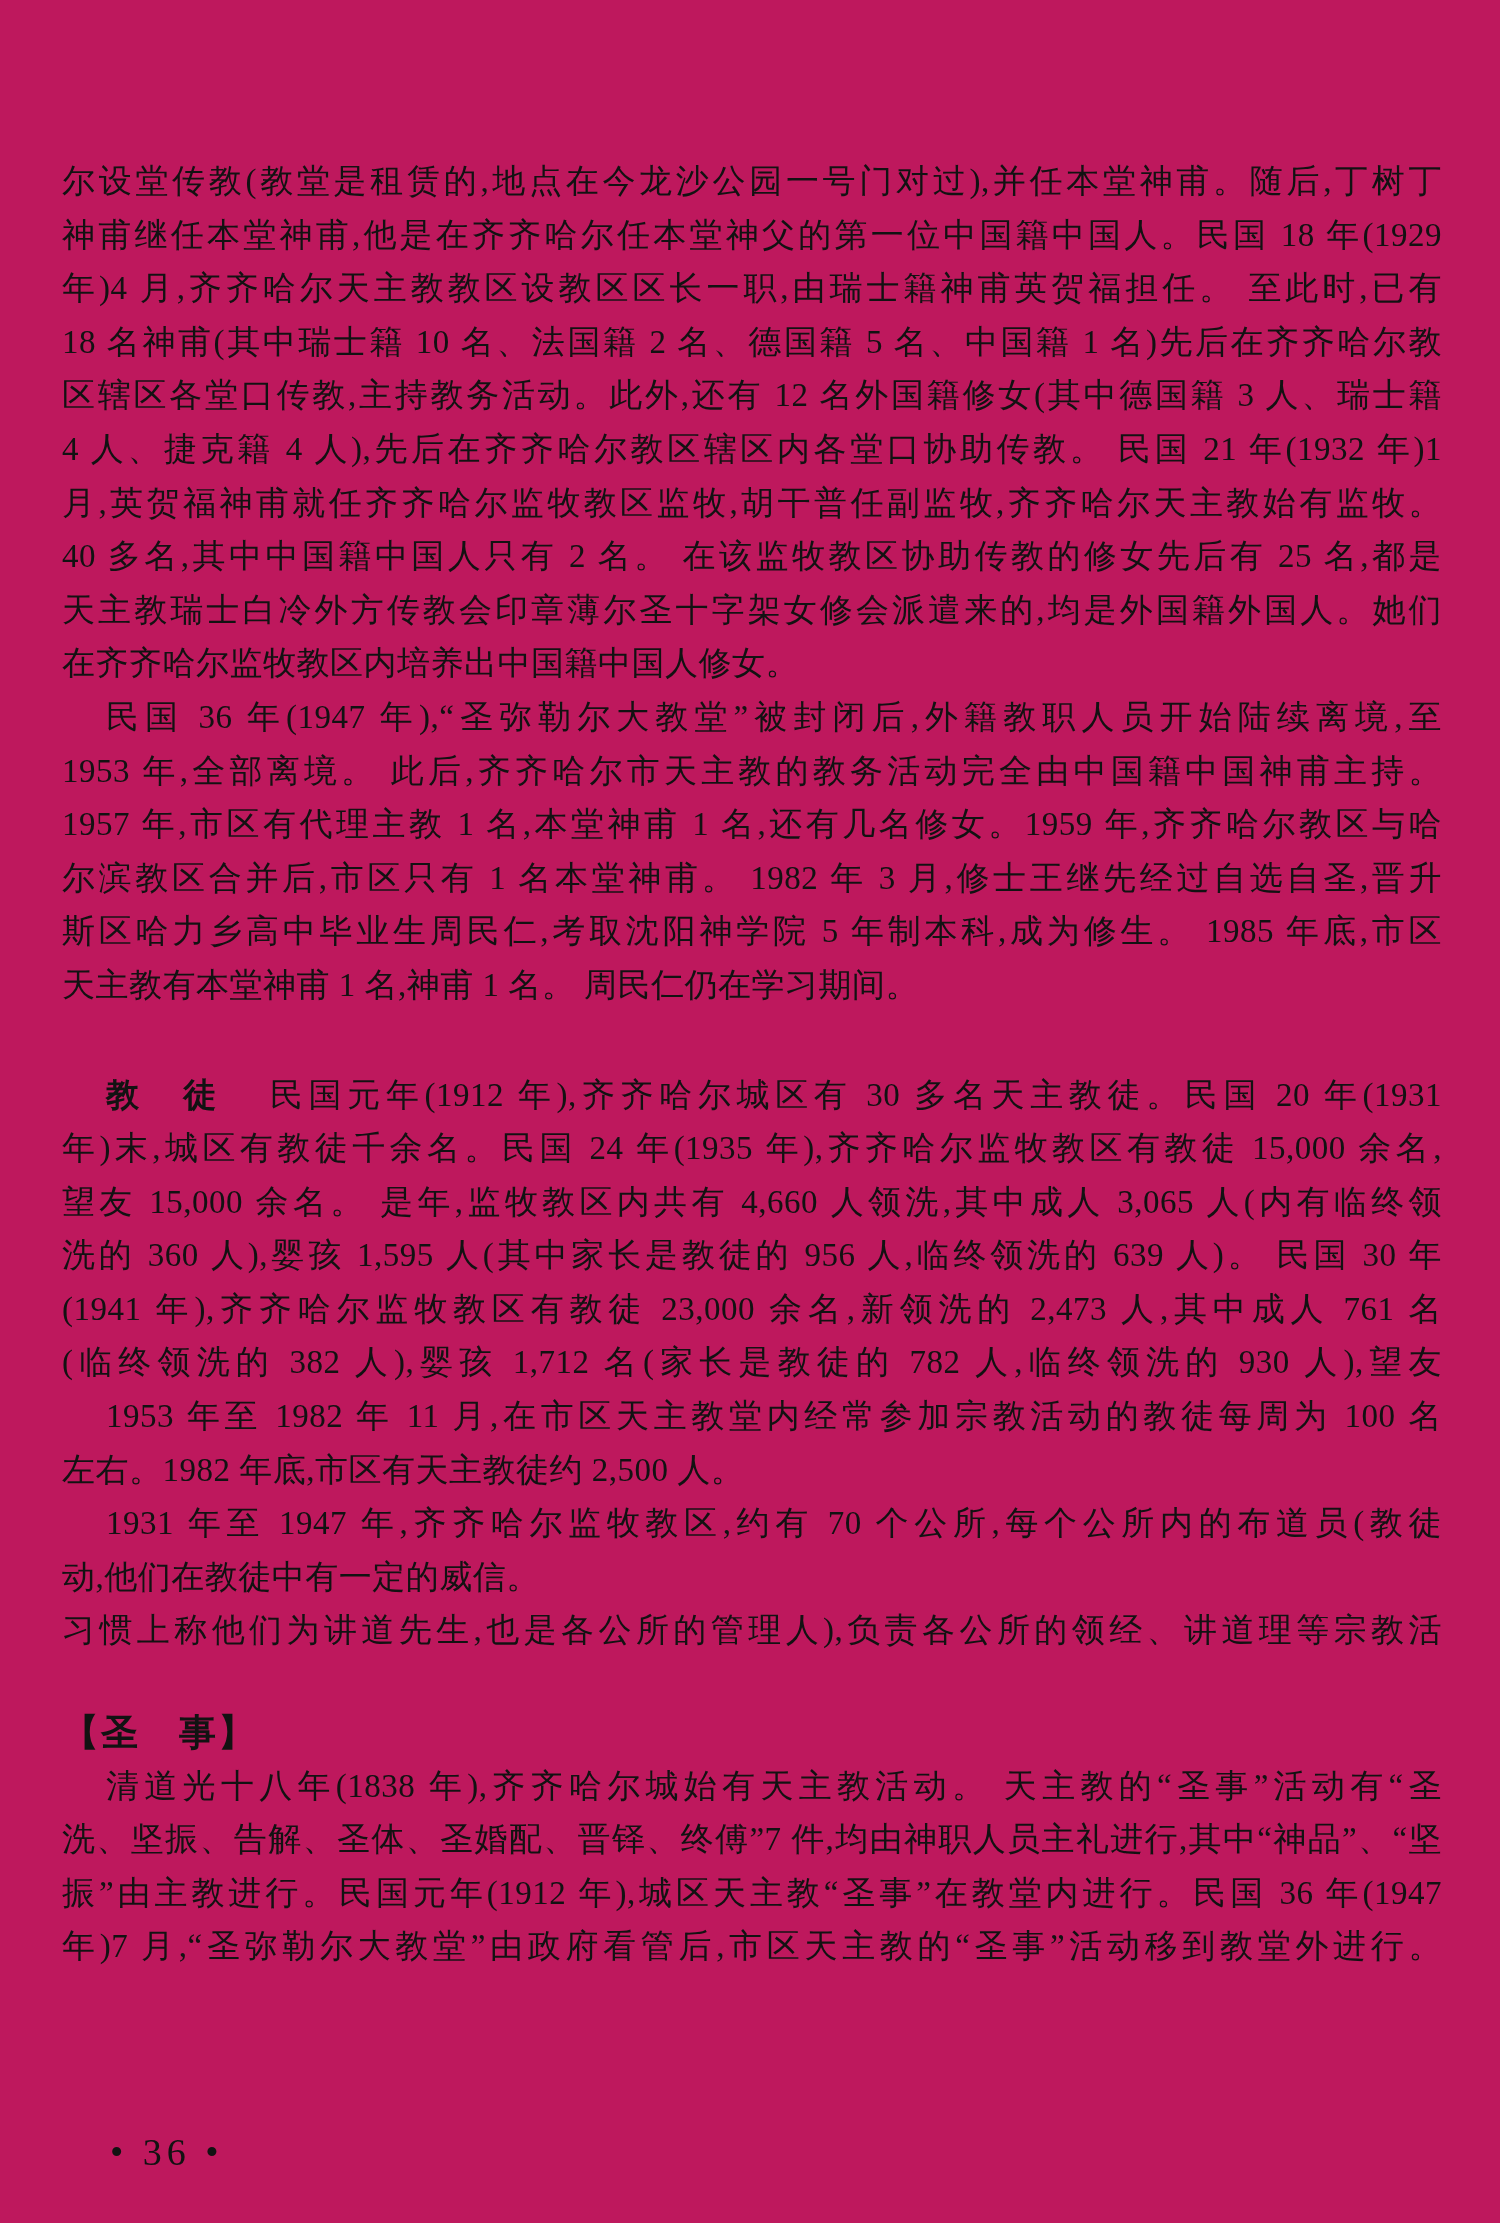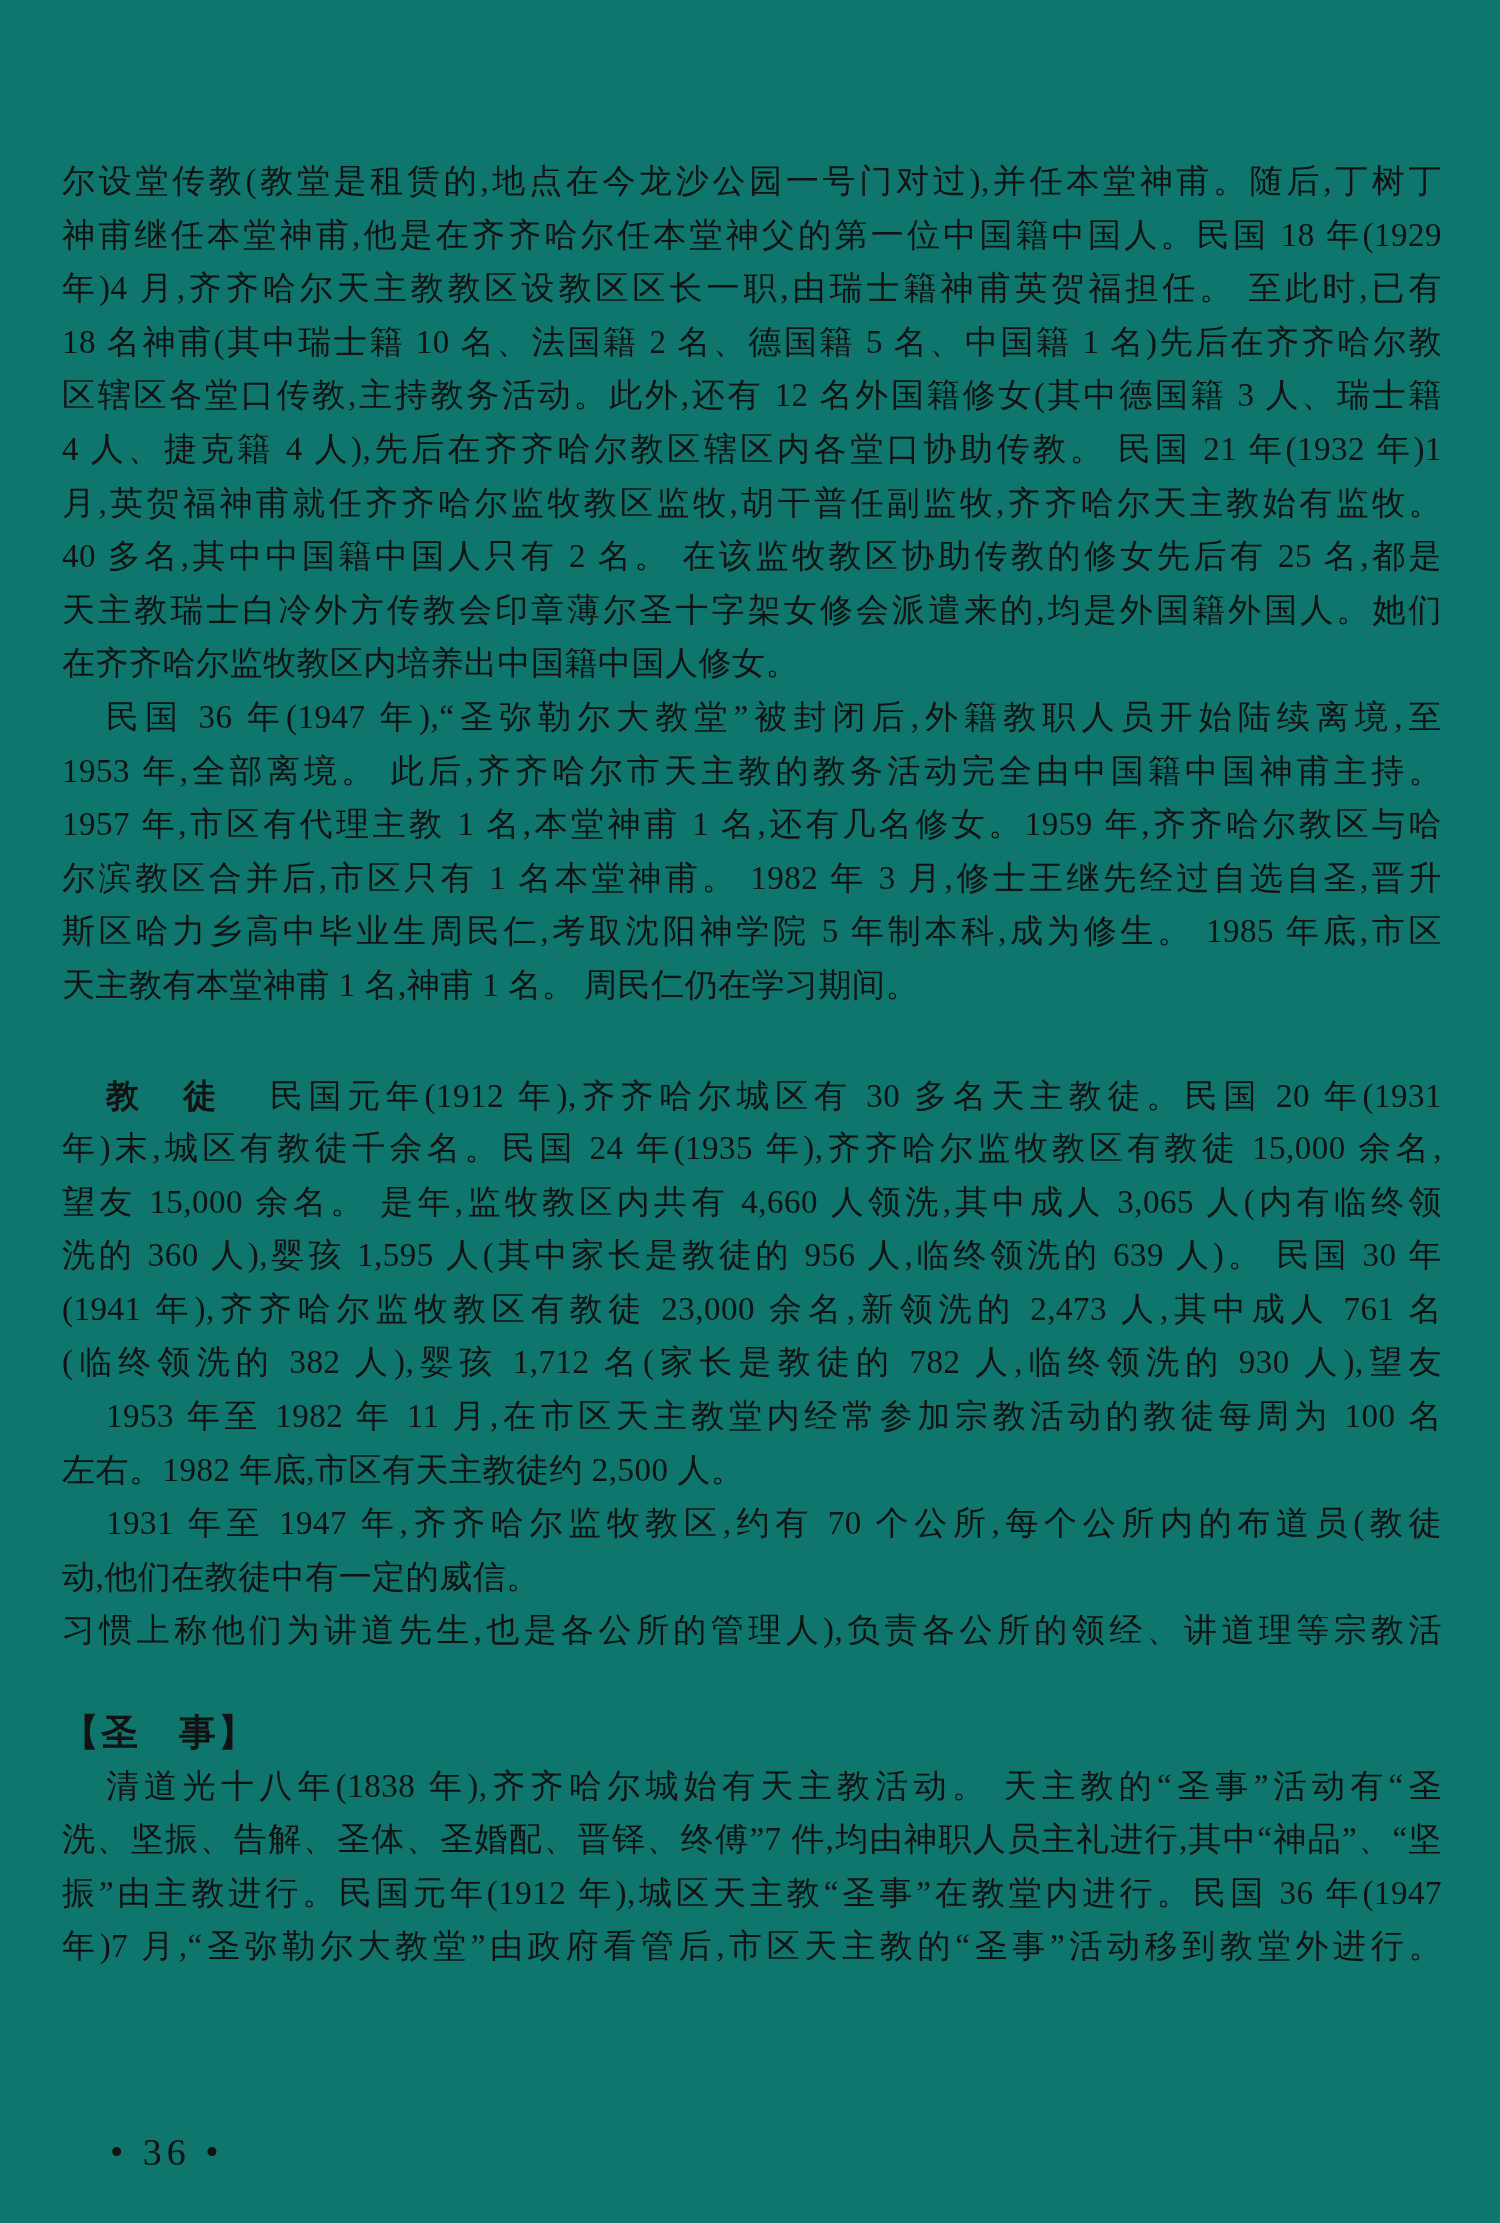--- a/index.html
+++ b/index.html
@@ -1,19 +1,19 @@
 <!DOCTYPE html>
 <html lang="zh"><head>
 <meta charset="utf-8">
 <style>
   html,body { margin:0; padding:0; background:#e8e8e8; }
   .page {
     position:relative;
     width:1500px; height:2223px;
-    background:#0f766e;
+    background:#be185d;
     color:#121212;
     font-family:"Liberation Serif","DejaVu Serif",serif;
     overflow:hidden;
   }
   .textblock {
     position:absolute;
     left:62px; top:155px;
     width:1380px;
   }
   .line {
@@ -30,21 +30,21 @@
   .heading {
     margin-top:48px;
     font-size:37px;
     line-height:53.6px; height:53.6px;
     font-weight:bold;
     font-family:Liberation Serif, serif;
     letter-spacing:2px;
   }
   .runin {
     font-weight:bold;
-    font-family:Liberation Sans, sans-serif;
+    font-family:Liberation Serif, serif;
     margin-right:48px;
   }
   .footer {
     position:absolute;
     left:110px; top:2130px;
     font-size:38px;
     letter-spacing:5px;
   }
 </style>
 </head>

